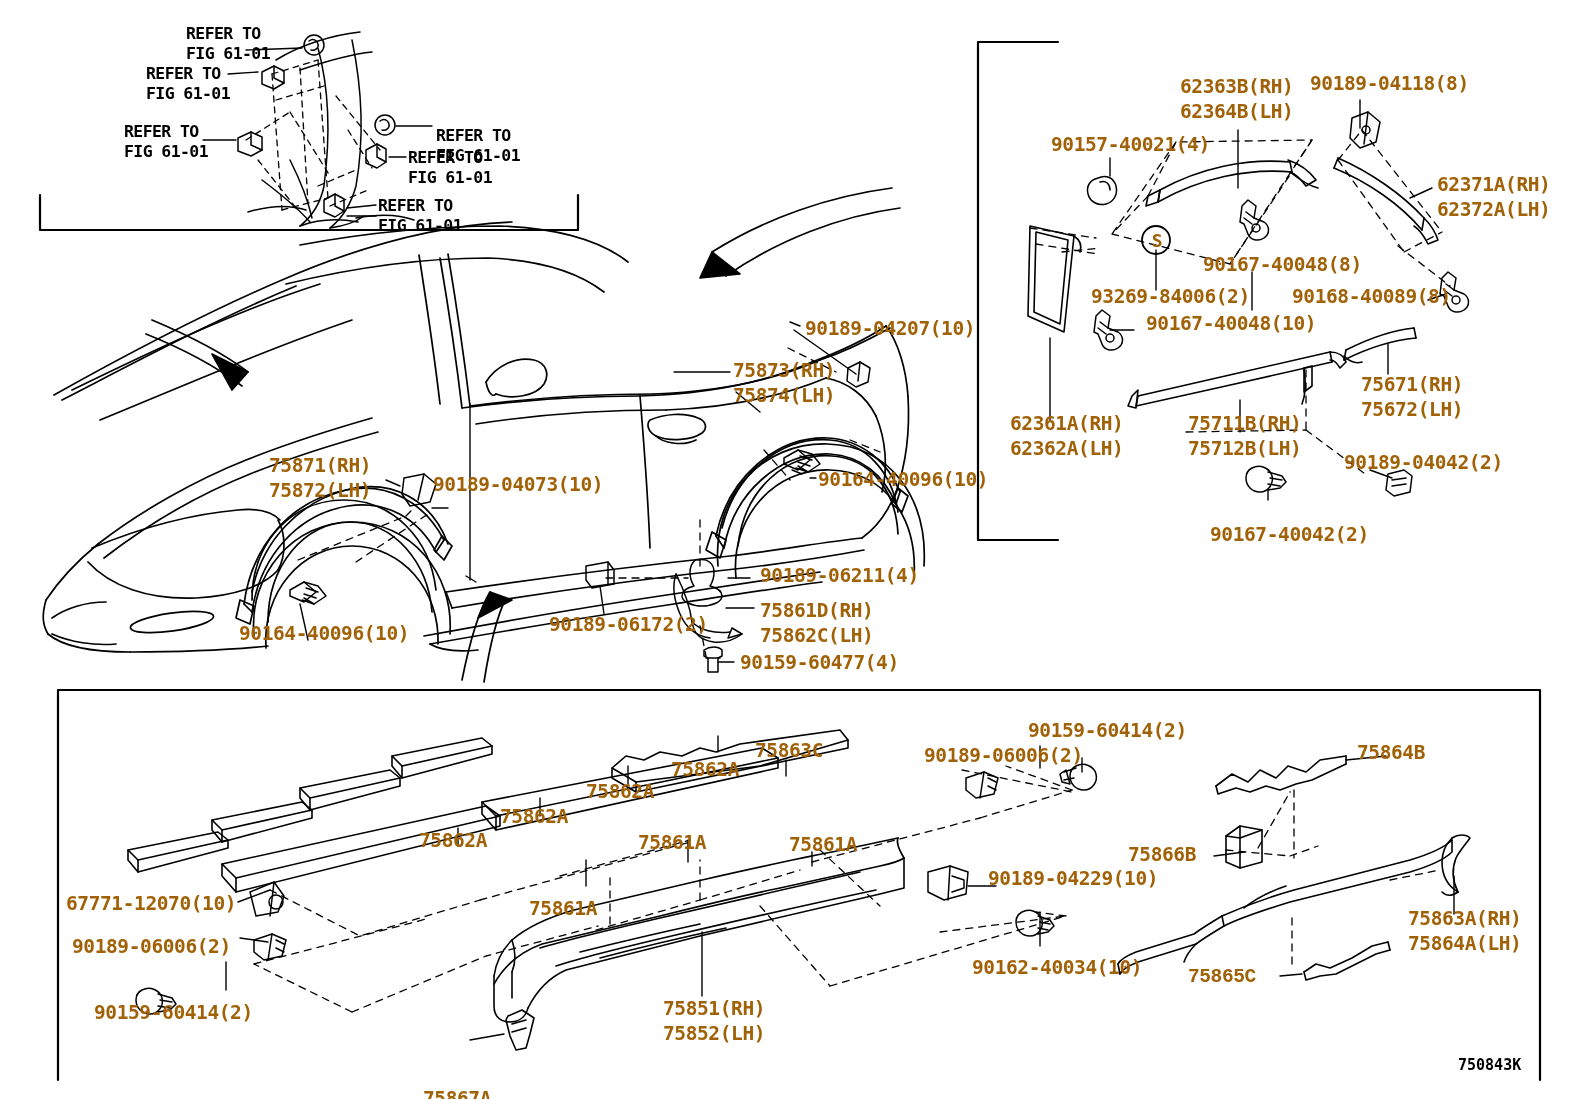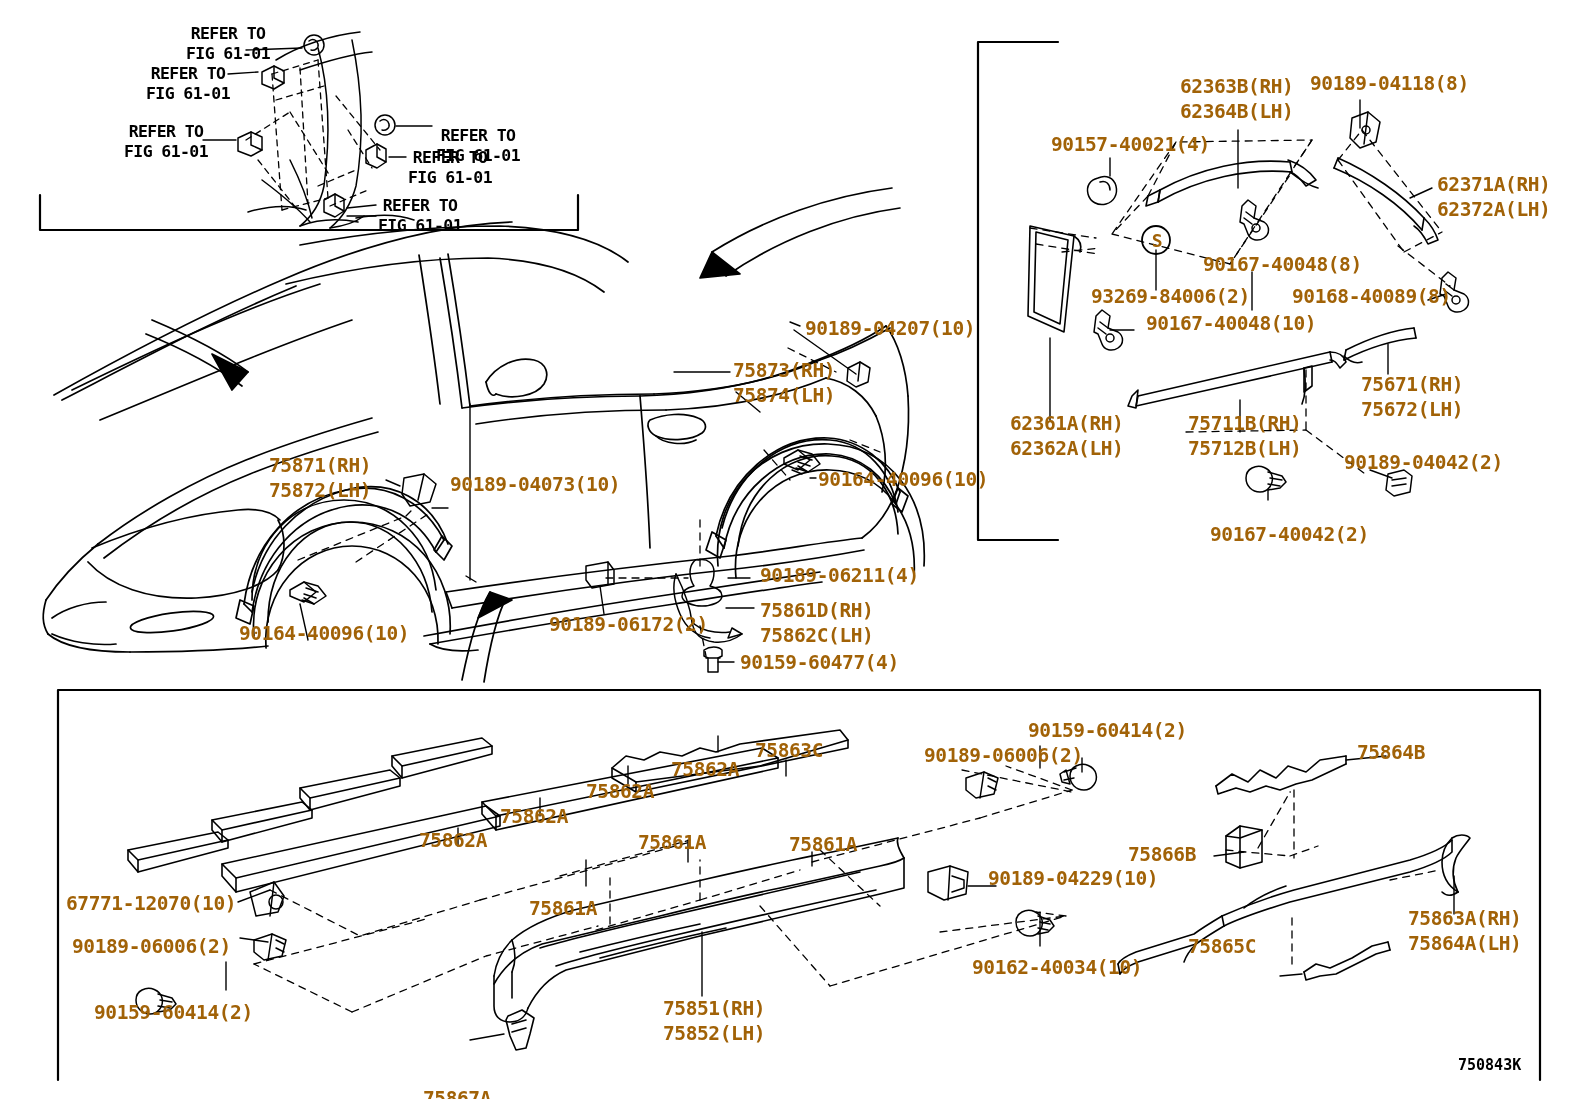--- a/index.html
+++ b/index.html
@@ -5,21 +5,21 @@
   html,body{margin:0;padding:0;background:#ffffff;}
   body{width:1592px;height:1099px;position:relative;overflow:hidden;
        font-family:"DejaVu Sans Mono","Liberation Mono",monospace;color:#000;}
   #stage{position:absolute;left:0;top:0;width:1592px;height:1099px;}
   svg.layer{position:absolute;left:0;top:0;width:1592px;height:1099px;overflow:visible;}
   .lbl{position:absolute;font-family:"DejaVu Sans Mono","Liberation Mono",monospace;
        font-weight:700;font-size:19.5px;letter-spacing:-0.4px;white-space:pre;color:#a16207;
        line-height:25px;}
   .refer{position:absolute;font-family:"DejaVu Sans Mono","Liberation Mono",monospace;
          font-weight:700;font-size:16.5px;letter-spacing:-0.6px;white-space:pre;
-         line-height:20px;color:#000;text-align:center;}
+         line-height:20px;color:#000;}
   .figno{position:absolute;font-family:"DejaVu Sans Mono","Liberation Mono",monospace;
          font-weight:700;font-size:15px;letter-spacing:0px;color:#000;}
   .ctr{text-align:center;}
 </style>
 </head>
 <body>
 
 <div id="stage">
 
 <svg class="layer" viewBox="0 0 1592 1099">
@@ -542,21 +542,21 @@
 <span>FIG 61-01</span></div>
 
 <div class="lbl" style="left:805px;top:316px;"><span>90189-04207(10)</span></div>
 
 <div class="lbl" style="left:733px;top:358px;"><span>75873(RH)</span>
 <span>75874(LH)</span></div>
 
 <div class="lbl" style="left:269px;top:453px;"><span>75871(RH)</span>
 <span>75872(LH)</span></div>
 
-<div class="lbl" style="left:450px;top:472px;"><span>90189-04073(10)</span></div>
+<div class="lbl" style="left:433px;top:472px;"><span>90189-04073(10)</span></div>
 
 <div class="lbl" style="left:818px;top:467px;"><span>90164-40096(10)</span></div>
 
 <div class="lbl" style="left:239px;top:621px;"><span>90164-40096(10)</span></div>
 
 <div class="lbl" style="left:549px;top:612px;"><span>90189-06172(2)</span></div>
 
 <div class="lbl" style="left:760px;top:563px;"><span>90189-06211(4)</span></div>
 
 <div class="lbl" style="left:760px;top:598px;"><span>75861D(RH)</span>
@@ -616,19 +616,19 @@
 
 <div class="lbl" style="left:924px;top:743px;"><span>90189-06006(2)</span></div>
 <div class="lbl" style="left:1028px;top:718px;"><span>90159-60414(2)</span></div>
 <div class="lbl" style="left:988px;top:866px;"><span>90189-04229(10)</span></div>
 <div class="lbl" style="left:972px;top:955px;text-align:center;"><span>90162-40034(10)</span></div>
 
 <div class="lbl" style="left:1357px;top:740px;"><span>75864B</span></div>
 <div class="lbl" style="left:1128px;top:842px;"><span>75866B</span></div>
 <div class="lbl" style="left:1408px;top:906px;"><span>75863A(RH)</span>
 <span>75864A(LH)</span></div>
-<div class="lbl" style="left:1188px;top:934px;"><span>75865C</span></div>
+<div class="lbl" style="left:1188px;top:965px;font-family:Liberation Mono, monospace;"><span>75865C</span></div>
 
 <div class="lbl ctr" style="left:1146px;top:228px;width:22px;font-size:18px;"><span>S</span></div>
 
 <div class="figno" style="left:1458px;top:1056px;"><span>750843K</span></div>
 
 </div>
 
 </body></html>

